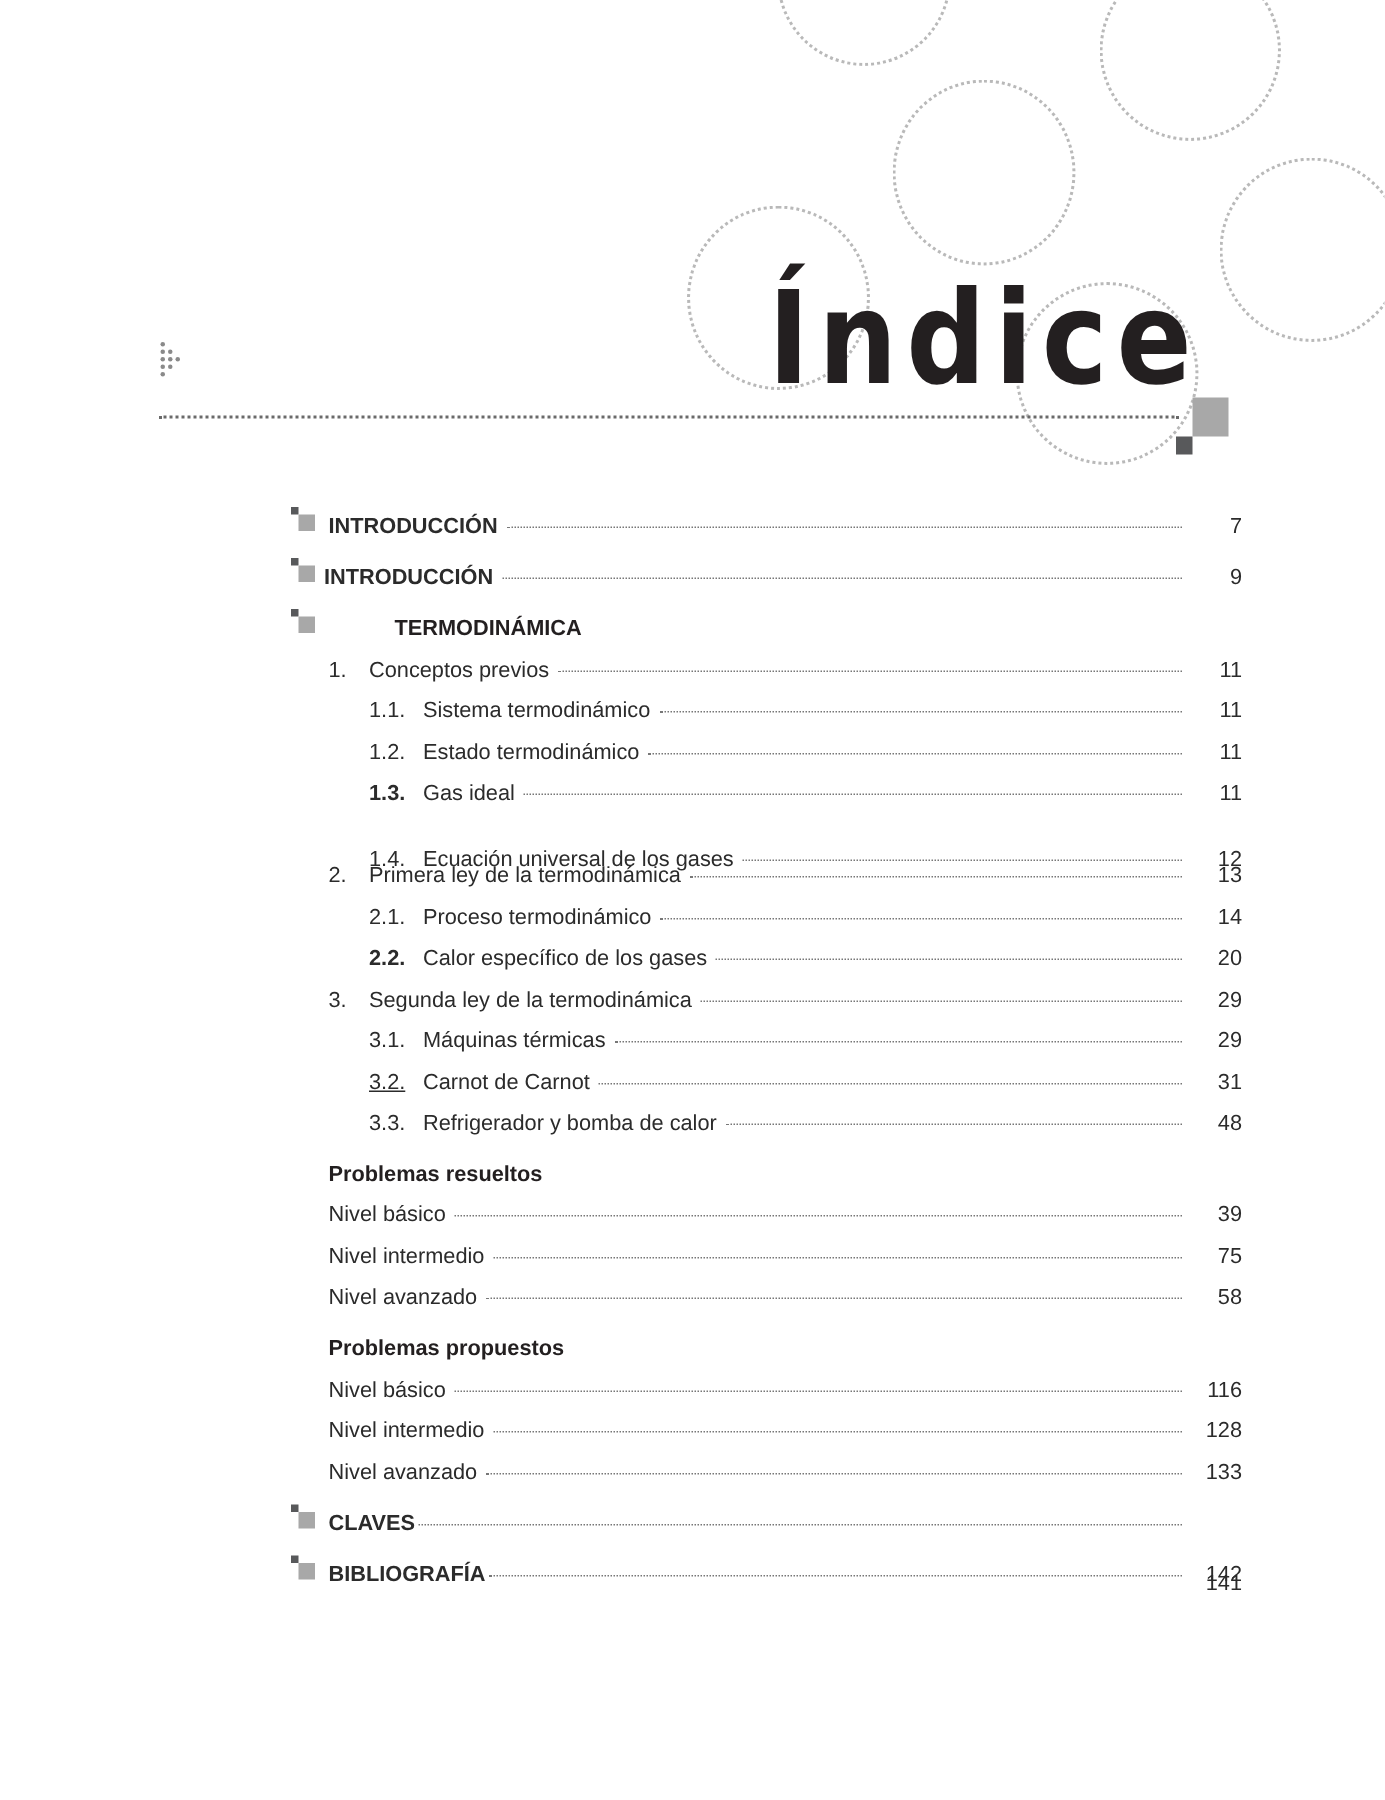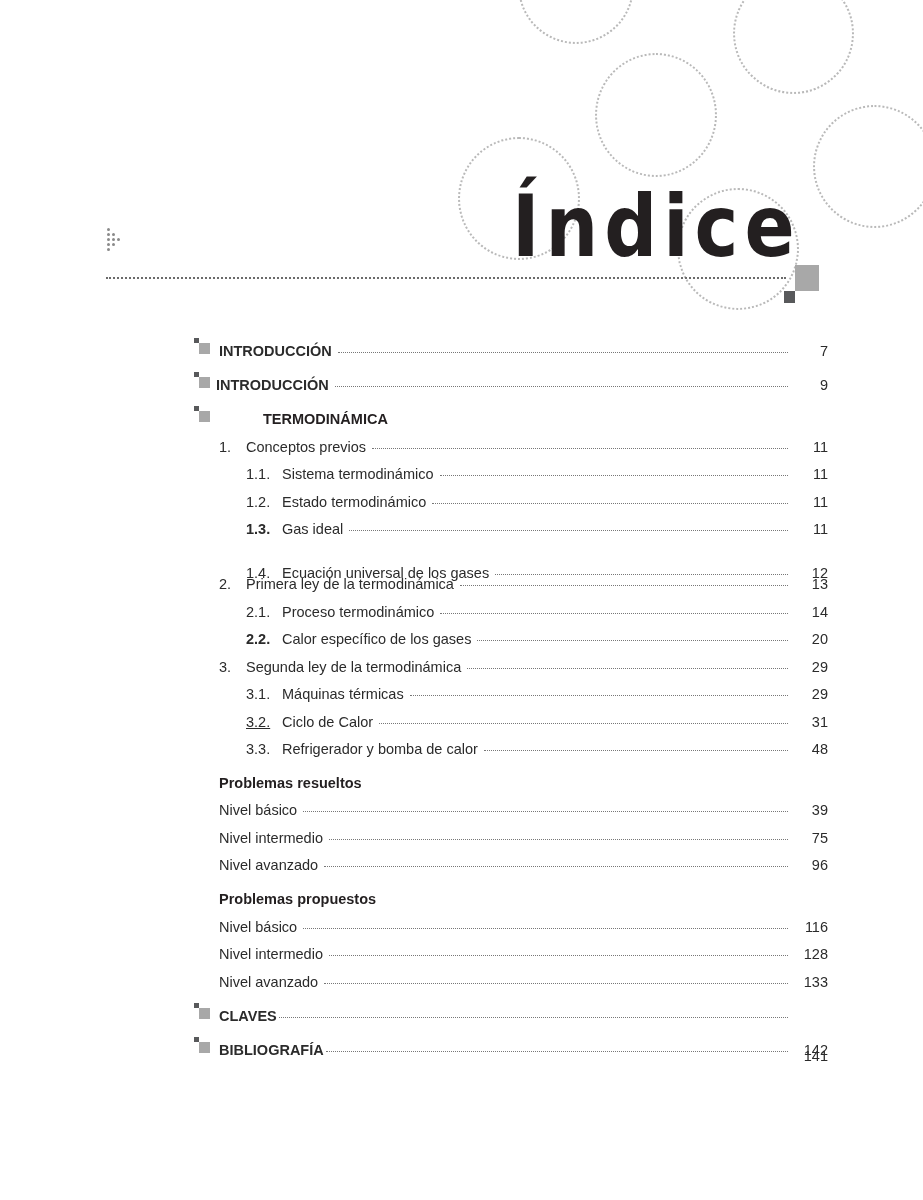--- a/index.html
+++ b/index.html
@@ -136,21 +136,21 @@
     <span class="page">29</span>
   </div>
   <div class="row" style="left:246px;top:686px;width:582px;">
     <span class="num" style="width:36px;">3.1.</span>
     <span class="lbl">Máquinas térmicas</span>
     <span class="dots" style="margin-right:40px;"></span>
     <span class="page">29</span>
   </div>
   <div class="row" style="left:246px;top:714px;width:582px;">
     <span class="num" style="width:36px;text-decoration:underline;">3.2.</span>
-    <span class="lbl">Ciclo de Calor</span>
+    <span class="lbl">Carnot de Carnot</span>
     <span class="dots" style="margin-right:40px;"></span>
     <span class="page">31</span>
   </div>
   <div class="row" style="left:246px;top:741px;width:582px;">
     <span class="num" style="width:36px;">3.3.</span>
     <span class="lbl">Refrigerador y bomba de calor</span>
     <span class="dots" style="margin-right:40px;"></span>
     <span class="page">48</span>
   </div>
 
@@ -161,21 +161,21 @@
     <span class="page">39</span>
   </div>
   <div class="row" style="left:219px;top:830px;width:609px;">
     <span class="lbl">Nivel intermedio</span>
     <span class="dots" style="margin-right:40px;"></span>
     <span class="page">75</span>
   </div>
   <div class="row" style="left:219px;top:857px;width:609px;">
     <span class="lbl">Nivel avanzado</span>
     <span class="dots" style="margin-right:40px;"></span>
-    <span class="page">96</span>
+    <span class="page">58</span>
   </div>
 
   <div class="heading" style="left:219px;top:891px;">Problemas propuestos</div>
   <div class="row" style="left:219px;top:919px;width:609px;">
     <span class="lbl">Nivel básico</span>
     <span class="dots" style="margin-right:40px;"></span>
     <span class="page">116</span>
   </div>
   <div class="row" style="left:219px;top:946px;width:609px;">
     <span class="lbl">Nivel intermedio</span>

